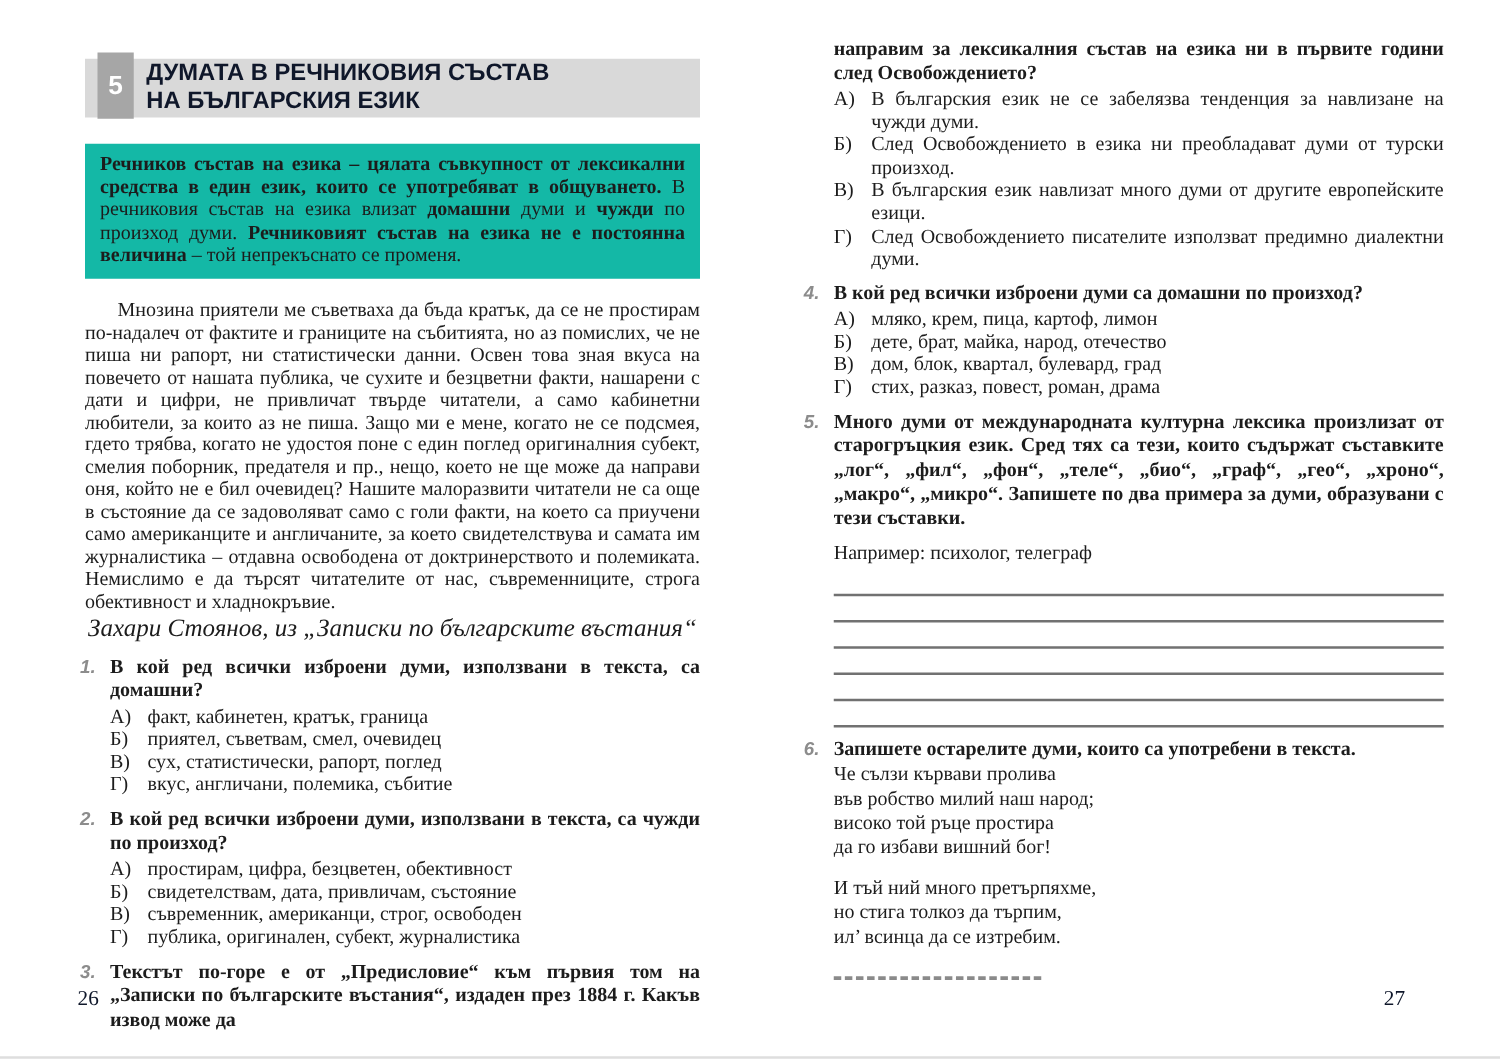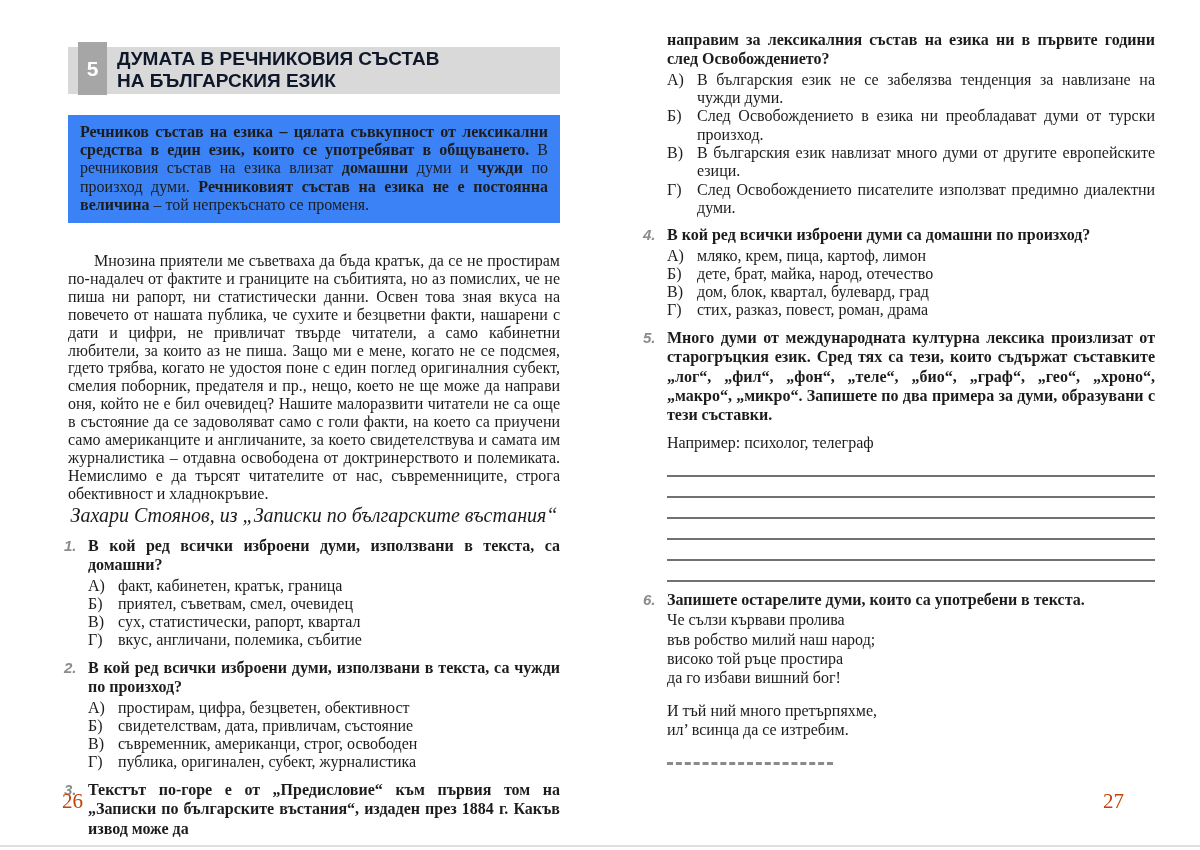--- a/index.html
+++ b/index.html
@@ -15,27 +15,27 @@
   
   .lesson-header{position:relative;height:53px;margin-top:42px;}
   .lesson-band{position:absolute;left:4px;right:0;top:5px;height:47px;background:#d9d9d9;}
   .lesson-numbox{position:absolute;left:14px;top:0;width:29px;height:53px;background:#a6a6a6;
     display:flex;align-items:center;justify-content:center;}
   .lesson-numbox span{color:#ffffff;font-family:"Liberation Sans",sans-serif;font-weight:bold;font-size:21px;}
   .lesson-title{position:absolute;left:53px;top:6px;font-family:"Liberation Sans",sans-serif;
     font-weight:bold;font-size:19px;line-height:21.5px;color:#0f172a;}
 
   
-  .defbox{margin:20px 0 0 4px;background:#3b82f6;padding:8px 12px 9px 12px;
+  .defbox{margin:20px 0 0 4px;background:#14b8a6;padding:8px 12px 9px 12px;
     font-size:16px;line-height:18.2px;text-align:justify;}
 
   .instruction{margin:16px 0 0 26px;font-family:"Liberation Sans",sans-serif;
     font-style:italic;font-size:15.5px;}
 
-  .passage{margin:29px 0 0 4px;font-size:16px;line-height:17.9px;text-align:justify;
+  .passage{margin:17px 0 0 4px;font-size:16px;line-height:17.9px;text-align:justify;
     text-indent:26px;}
   .attribution{margin:1px 0 0 4px;font-style:italic;font-size:20px;text-align:center;}
 
   
   .ex-list{margin-top:9px;}
   .ex{display:flex;margin-bottom:8px;}
   .ex-num{width:24px;flex-shrink:0;font-family:"Liberation Sans",sans-serif;
     font-weight:bold;font-style:italic;font-size:15px;color:#8c8c8c;padding-top:1px;}
   .ex-body{flex:1;min-width:0;}
   .ex-q{font-weight:bold;font-size:16px;line-height:19.4px;text-align:justify;}
@@ -45,21 +45,21 @@
   .opt-text{flex:1;text-align:justify;}
   .example-line{margin-top:9px;font-size:16px;}
   .ans-lines{margin-top:4px;}
   .ans-line{height:19px;border-bottom:2px solid #717171;}
   .poem{margin-top:1px;font-size:16px;}
   .stanza{margin-bottom:13px;}
   .poem-line{line-height:19.4px;}
   .dashed-sep{margin:9px 0 0 24px;width:166px;border-top:3px dashed #8a8a8a;height:0;}
 
   
-  .pagenum{position:absolute;top:789px;font-size:21px;color:#c2410c;}
+  .pagenum{position:absolute;top:789px;font-size:17px;color:#0f172a;}
   .pagenum-left{left:-2px;}
   .pagenum-right{right:31px;}
   .bottom-edge{position:absolute;left:0;right:0;bottom:3px;height:2px;background:#dedede;}
 
   
   .q3cont{margin-top:30px;padding-left:24px;}
   b.defseg{font-weight:bold;}
 </style>
 </head>
 <body>
@@ -93,21 +93,21 @@
             <div class="opt">
               <span class="opt-letter">А)</span>
               <span class="opt-text">факт, кабинетен, кратък, граница</span>
             </div>
             <div class="opt">
               <span class="opt-letter">Б)</span>
               <span class="opt-text">приятел, съветвам, смел, очевидец</span>
             </div>
             <div class="opt">
               <span class="opt-letter">В)</span>
-              <span class="opt-text">сух, статистически, рапорт, квартал</span>
+              <span class="opt-text">сух, статистически, рапорт, поглед</span>
             </div>
             <div class="opt">
               <span class="opt-letter">Г)</span>
               <span class="opt-text">вкус, англичани, полемика, събитие</span>
             </div>
           </div>
         </div>
       </div>
       <div class="ex">
         <div class="ex-num">2.</div>
@@ -214,20 +214,21 @@
           <div class="ex-q">Запишете остарелите думи, които са употребени в текста.</div>
           <div class="poem">
             <div class="stanza">
               <div class="poem-line">Че сълзи кървави пролива</div>
               <div class="poem-line">във робство милий наш народ;</div>
               <div class="poem-line">високо той ръце простира</div>
               <div class="poem-line">да го избави вишний бог!</div>
             </div>
             <div class="stanza">
               <div class="poem-line">И тъй ний много претърпяхме,</div>
+              <div class="poem-line">но стига толкоз да търпим,</div>
               <div class="poem-line">ил’ всинца да се изтребим.</div>
             </div>
           </div>
         </div>
       </div>
     </div>
 
   <div class="dashed-sep"></div>
 
   <div class="pagenum pagenum-right">27</div>

